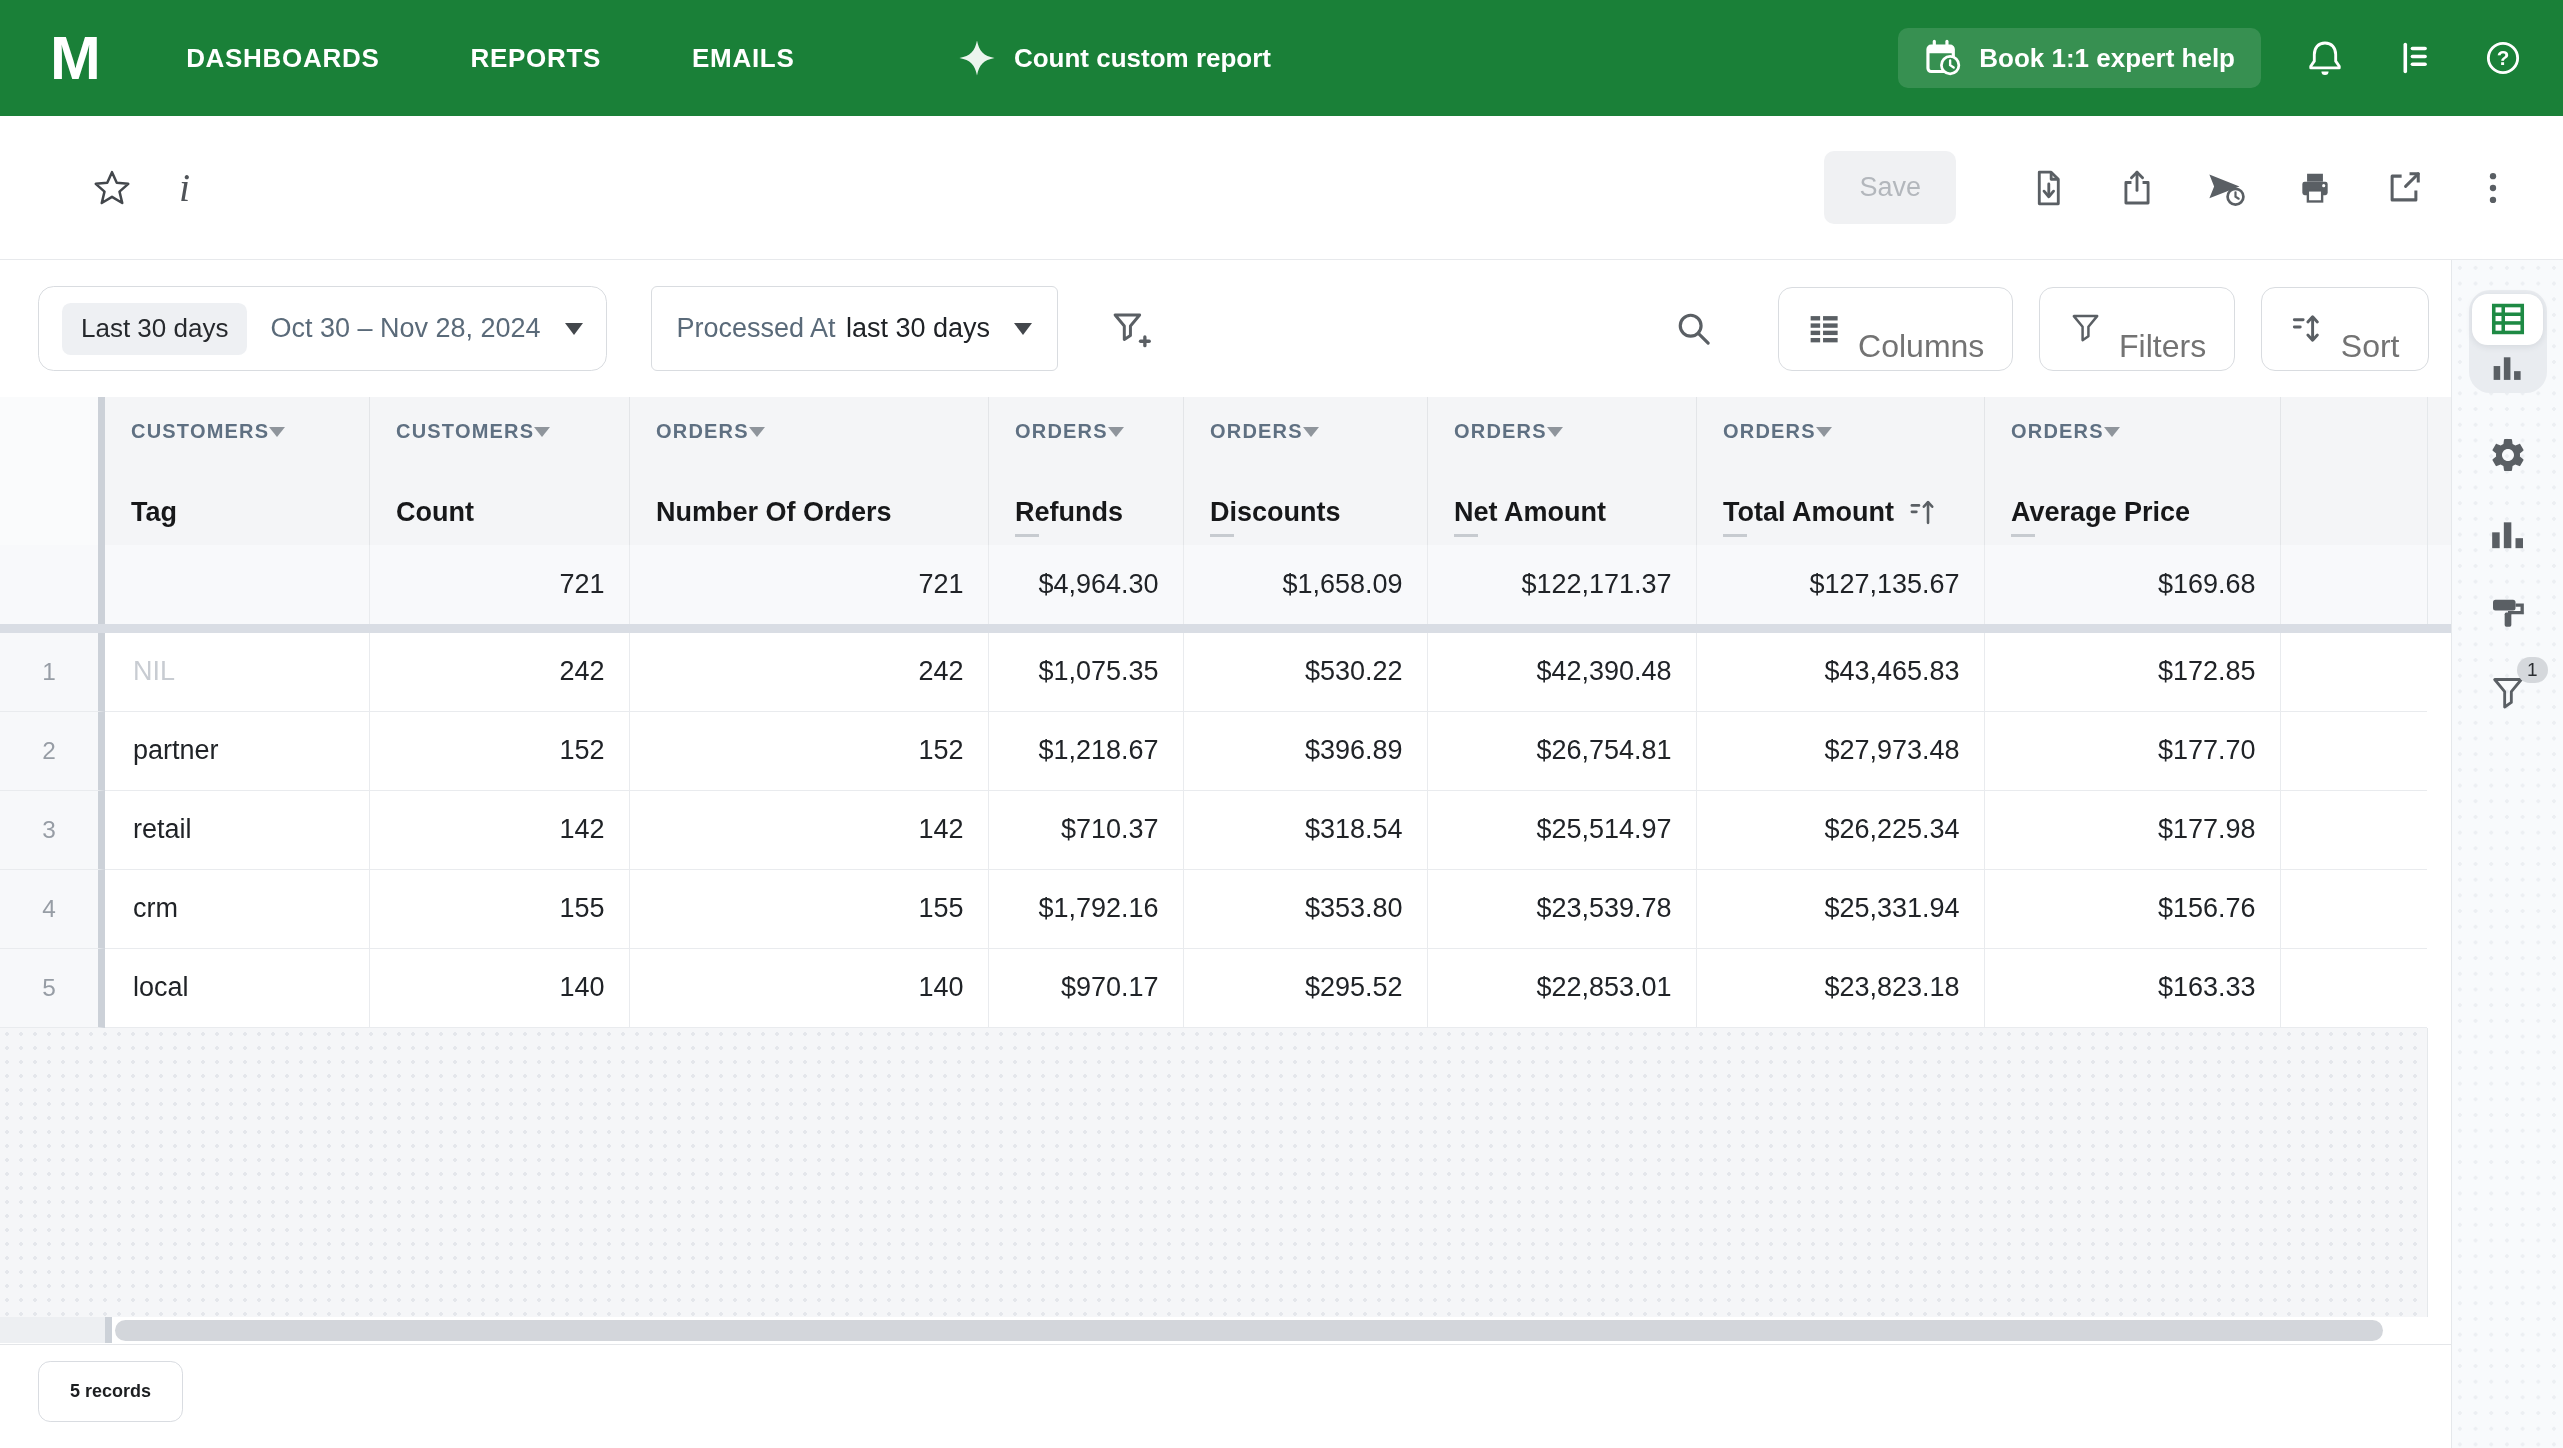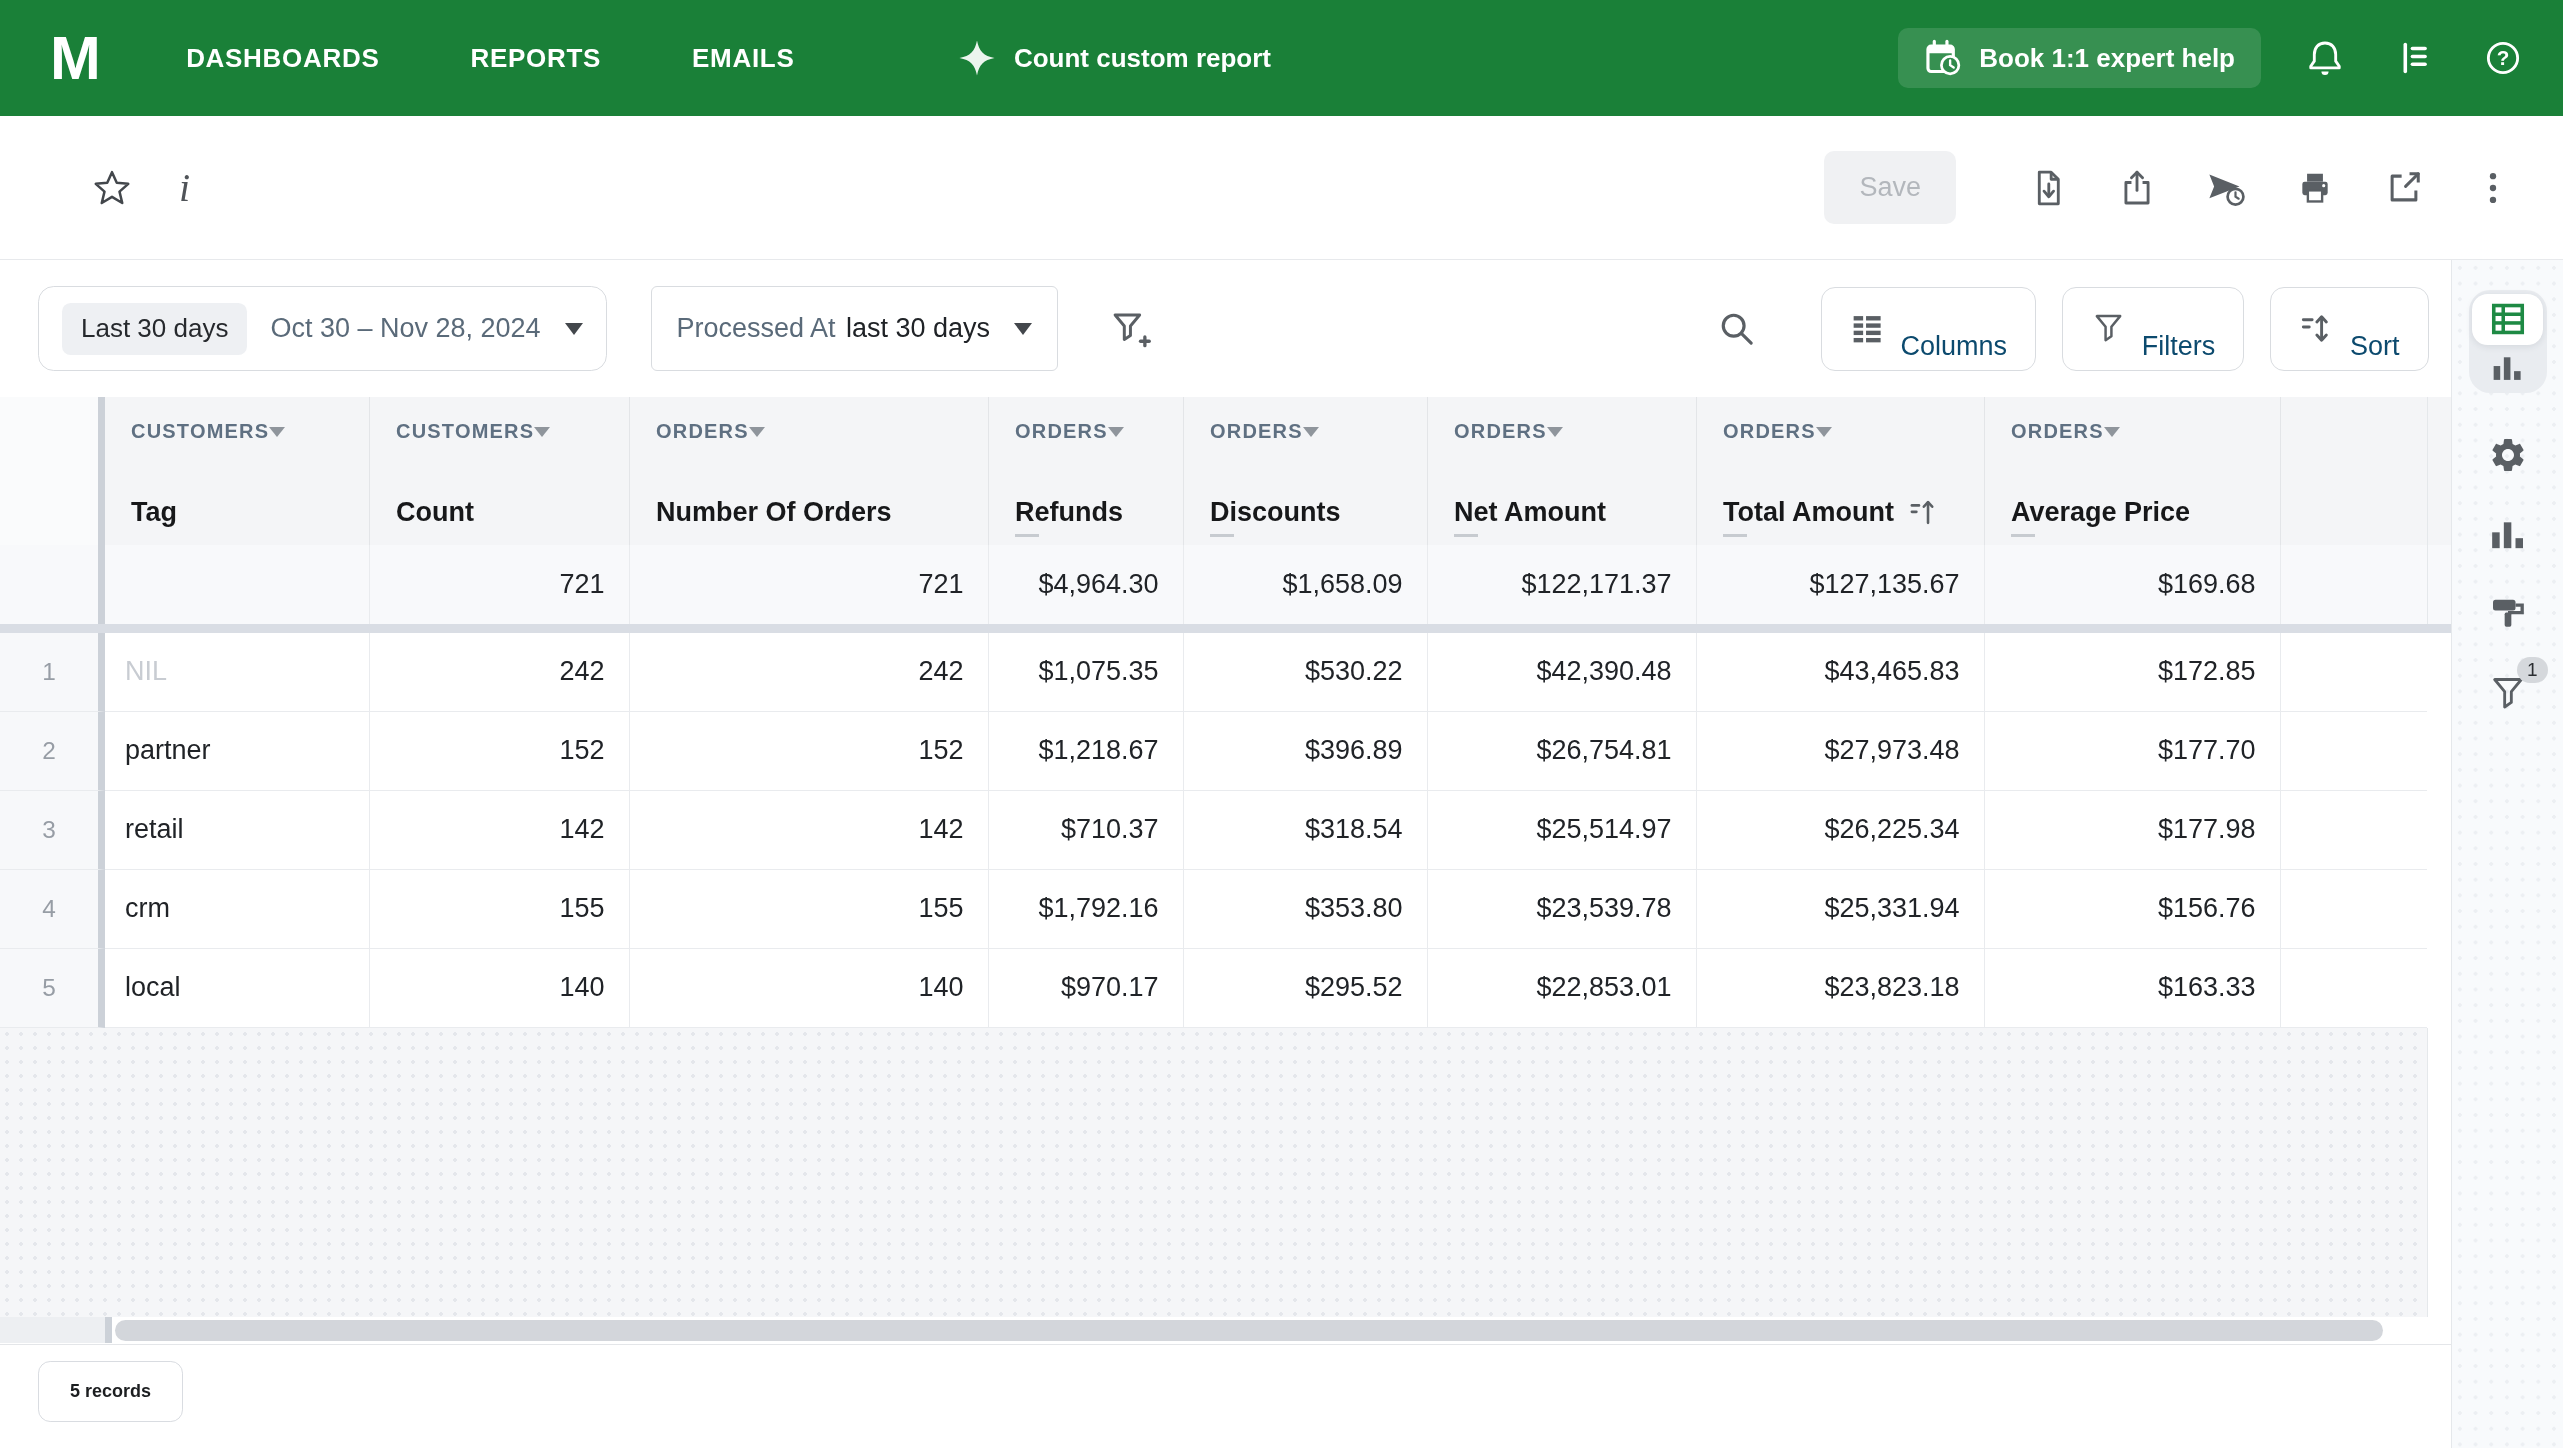--- a/index.html
+++ b/index.html
@@ -50,21 +50,21 @@
   .proc-prefix { font-size:27px; color:#5a6a79; margin-right:10.5px; }
   .proc-val { font-size:27px; color:#202327; }
   .funnel-add { margin-left:51px; cursor:pointer; display:flex; }
   .funnel-add svg { width:42px; height:42px; }
   .tool-spacer { flex:1; }
   .search-ic { display:flex; cursor:pointer; margin-right:38px; }
   .search-ic svg { width:40px; height:40px; }
   .tool-btn { display:flex; align-items:center; border:1.7px solid #d9dce0; border-radius:14px; height:84px; padding:0 28px;
     background:#fff; margin-left:26px; cursor:pointer; font-family:inherit; }
   .tool-btn svg { width:35px; height:35px; margin-right:15.7px; }
-  .tool-btn span { font-size:27px; color:#0c4a6e;margin-top:36px; }
+  .tool-btn span { font-size:32px; color:#737373;margin-top:36px; }
 
   
   .table-area { position:relative; width:2452px; height:920px; background:#f5f6f8;
     background-image:radial-gradient(rgba(120,130,150,0.13) 1.7px, transparent 1.7px); background-size:14px 14px; }
   .vscroll { position:absolute; right:0; top:0; width:25px; height:920px; background:#fff; border-left:1.7px solid #e5e8eb; }
   .grid { position:absolute; left:0; top:0; display:grid;
     grid-template-columns:105px 265px 260px 359px 195px 244px 269px 288px 296px 146px 25px;
     grid-auto-rows:auto; }
   .th { background:#f4f5f7; height:148px; border-right:1.7px solid #e3e5e8; padding:23px 21px 17.4px 26px;
     display:flex; flex-direction:column; justify-content:space-between; cursor:pointer; }
@@ -76,21 +76,21 @@
   .hcaret { width:0; height:0; border-left:8.7px solid transparent; border-right:8.7px solid transparent; border-top:10.5px solid #8f959c; }
   .th-name { display:flex; align-items:center; font-size:27px; font-weight:700; color:#17181a; }
   .th-name .nm { position:relative; }
   .th-name .nm.u::after { content:""; position:absolute; left:0; bottom:-9.6px; width:23.5px; height:3.5px; background:#c7cbd0; }
   .sort-ind { margin-left:14px; display:flex; }
   .sort-ind svg { width:31px; height:31px; }
 
   .cell { background:#fff; height:79px; display:flex; align-items:center; font-size:27px; color:#202327;
     border-right:1.7px solid #e9ebee; border-bottom:1.7px solid #e9ebee; padding:0 24.4px; }
   .cell.right { justify-content:flex-end; }
-  .cell.left  { justify-content:flex-start; padding-left:20px; }
+  .cell.left  { justify-content:flex-start; padding-left:28px; }
   .cell.numcol { background:#f7f8fa; justify-content:center; color:#979da5; font-size:24.4px; padding:0;
     border-right:7px solid #ccd1d8; }
   .cell.tot { background:#f8f9fb; border-bottom:none; }
   .cell.filler { border-right:none; }
   .cell.vstrip { border-left:1.7px solid #e5e8eb; border-right:none; border-bottom:none; padding:0; }
   .cell.vstrip.rowpart { border-left:none; background:#fff; }
   .cell .nilph { color:#c8ccd2; }
   .divider-row { grid-column:1 / -1; height:8.7px; background:#d9dde4; }
 
   

